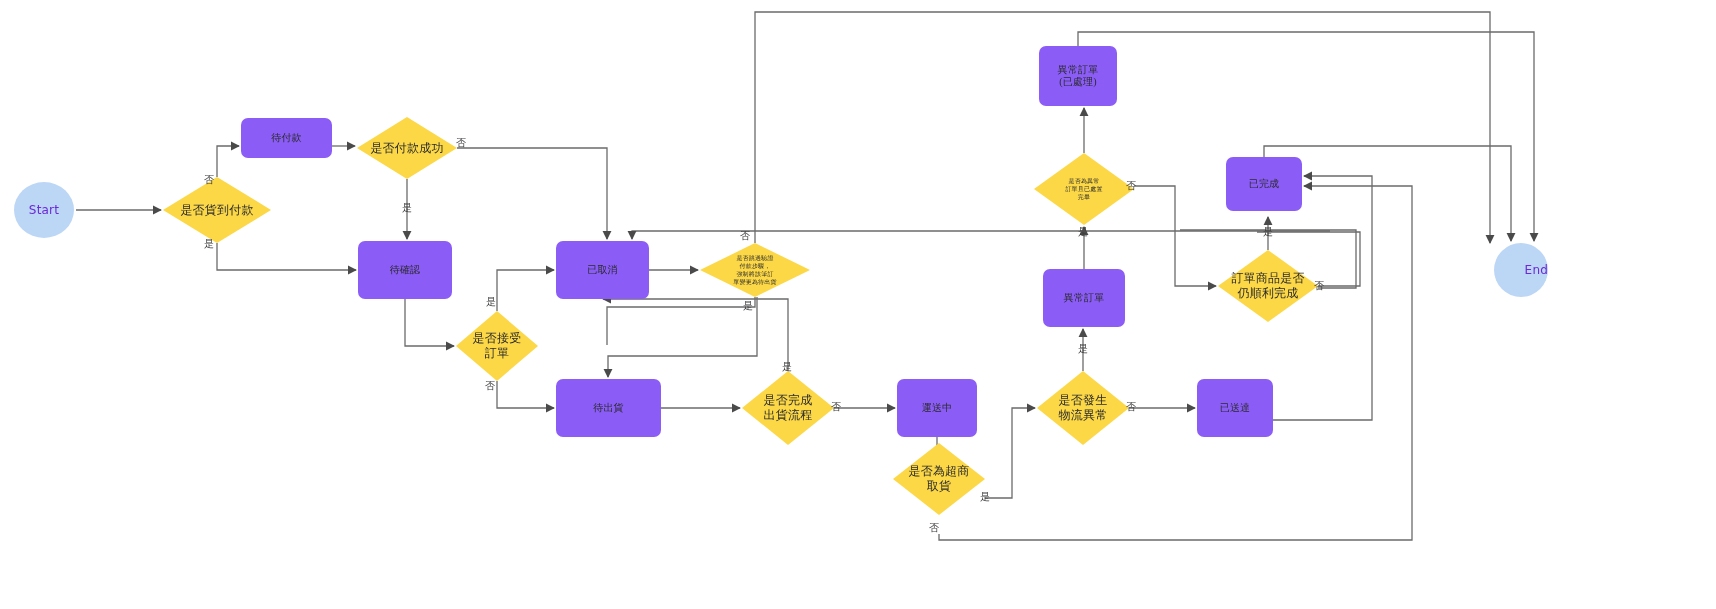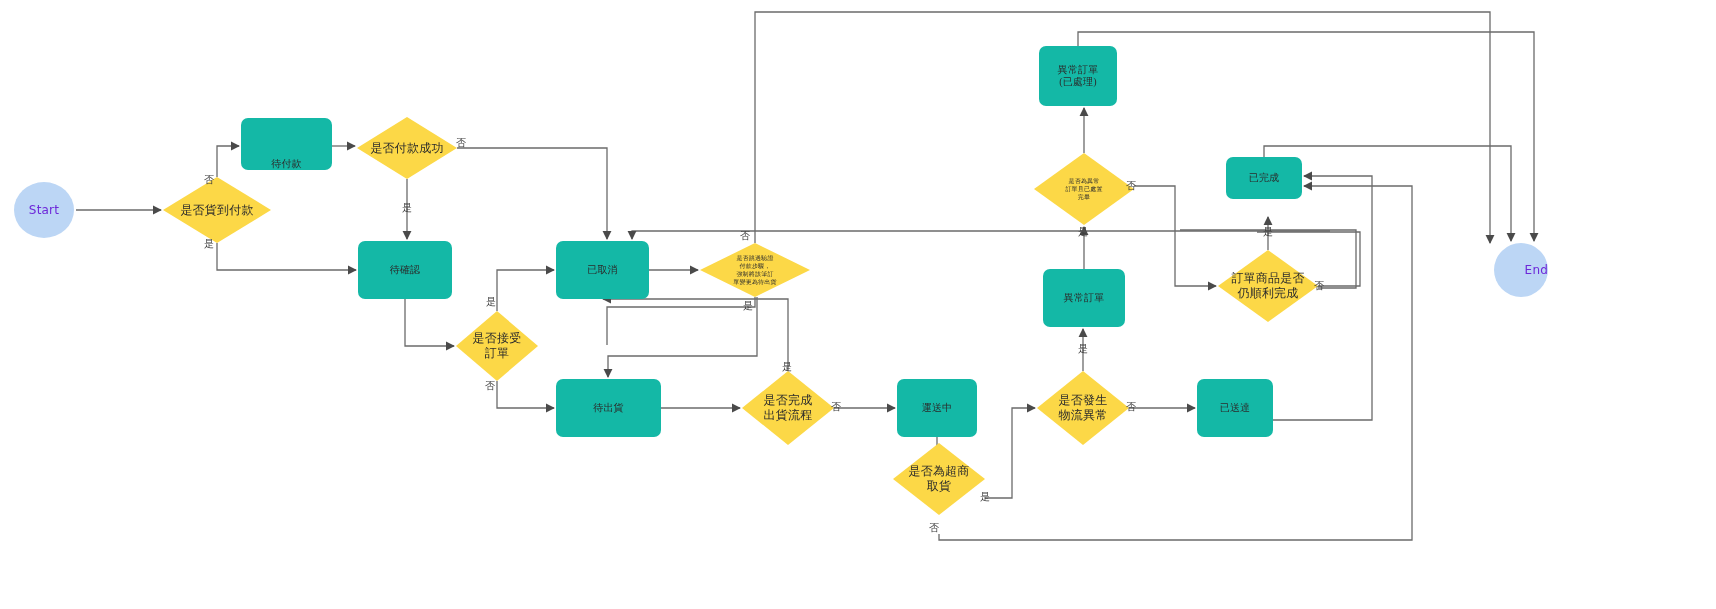--- a/index.html
+++ b/index.html
@@ -34,21 +34,21 @@
     box-sizing: border-box;
     color: #2b2b2b;
   }
   .node .lbl {
     display: block;
     line-height: 1.25;
     white-space: pre-line;
     letter-spacing: 0.2px;
   }
   .node.process {
-    background: #14b8a6;
+    background: #8b5cf6;
     border-radius: 7px;
     font-size: 10px;
     font-family: Liberation Serif, serif;
   }
   .node.decision {
     background: transparent;
     font-size: 8px;
   }
   .node.decision .dia {
     position: absolute;
@@ -128,21 +128,21 @@
   </svg>
 
   <div id="node-layer">
       <div class="node terminal" style="left: 14px; top: 182px; width: 60px; height: 56px;">
         <span class="lbl">Start</span>
       </div>
       <div class="node decision" style="left: 163px; top: 177px; width: 108px; height: 66px;">
         <div class="dia"></div>
         <span class="lbl">是否貨到付款</span>
       </div>
-      <div class="node process" style="left: 241px; top: 118px; width: 91px; height: 52px; align-items: flex-end;">
+      <div class="node process" style="left: 241px; top: 118px; width: 91px; height: 40px;">
         <span class="lbl">待付款</span>
       </div>
       <div class="node decision" style="left: 357px; top: 117px; width: 100px; height: 62px;">
         <div class="dia"></div>
         <span class="lbl">是否付款成功</span>
       </div>
       <div class="node process" style="left: 358px; top: 241px; width: 94px; height: 58px;">
         <span class="lbl">待確認</span>
       </div>
       <div class="node decision" style="left: 456px; top: 311px; width: 82px; height: 70px;">
@@ -195,21 +195,21 @@
 (已處理)</span>
       </div>
       <div class="node process" style="left: 1197px; top: 379px; width: 76px; height: 58px;">
         <span class="lbl">已送達</span>
       </div>
       <div class="node decision" style="left: 1218px; top: 250px; width: 100px; height: 72px;">
         <div class="dia"></div>
         <span class="lbl">訂單商品是否
 仍順利完成</span>
       </div>
-      <div class="node process" style="left: 1226px; top: 157px; width: 76px; height: 42px;">
+      <div class="node process" style="left: 1226px; top: 157px; width: 76px; height: 54px;">
         <span class="lbl">已完成</span>
       </div>
       <div class="node terminal" style="left: 1494px; top: 243px; width: 54px; height: 54px; justify-content: flex-end;">
         <span class="lbl">End</span>
       </div>
     </div>
   <div id="label-layer">
       <div class="edge-label" style="left: 209px; top: 180px;">否</div>
       <div class="edge-label" style="left: 209px; top: 244px;">是</div>
       <div class="edge-label" style="left: 407px; top: 208px;">是</div>

